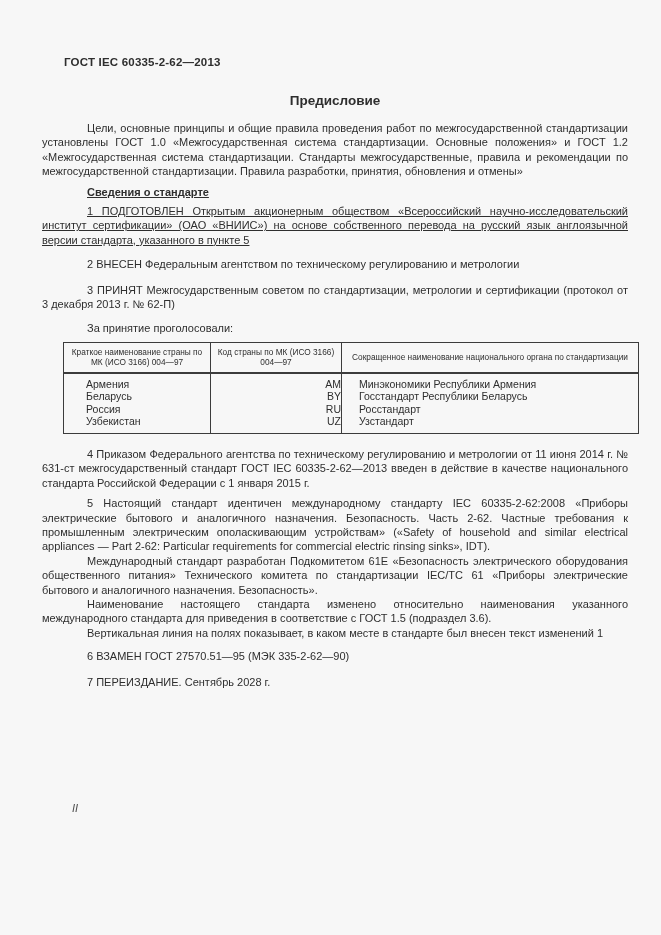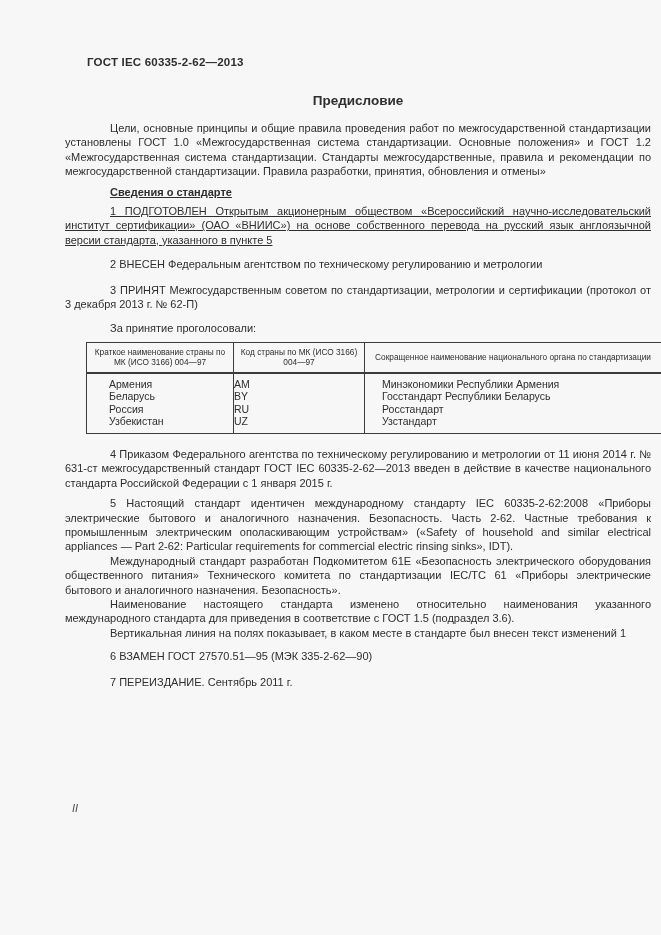--- a/index.html
+++ b/index.html
@@ -12,21 +12,21 @@
     width: 661px;
     height: 935px;
     background: #f7f7f7;
     font-family: "Liberation Sans", sans-serif;
     color: #2e2e2e;
     overflow: hidden;
     box-sizing: border-box;
   }
   .content {
     position: absolute;
-    left: 65px;
+    left: 42px;
     top: 56px;
     width: 586px;
   }
   .doc-header {
     padding-left: 22px;
     font-size: 11.5px;
     font-weight: bold;
     letter-spacing: 0.2px;
     line-height: 13px;
   }
@@ -84,21 +84,21 @@
     border-left: 1px solid #3c3c3c;
     border-right: 1px solid #3c3c3c;
     font-size: 10.5px;
     line-height: 12.5px;
     padding: 0;
     vertical-align: top;
   }
   .vote-table tr.first-row td { padding-top: 4px; }
   .vote-table tr.last-row td  { padding-bottom: 5px; }
   .vote-table td.col-country { padding-left: 22px; }
-  .vote-table td.col-code    { text-align: left; }
+  .vote-table td.col-code    { text-align: right; }
   .vote-table td.col-body    { padding-left: 17px; }
   .col-w1 { width: 134px; }
   .col-w2 { width: 118px; }
   .col-w3 { width: 284px; }
 
   .page-number {
     position: absolute;
     left: 72px;
     top: 802px;
     font-size: 11px;
@@ -163,18 +163,18 @@
 
     <p class="par item-4">4 Приказом Федерального агентства по техническому регулированию и метрологии от 11 июня 2014 г. № 631-ст межгосударственный стандарт ГОСТ IEC 60335-2-62—2013 введен в действие в качестве национального стандарта Российской Федерации с 1 января 2015 г.</p>
 
     <p class="par item-5">5 Настоящий стандарт идентичен международному стандарту IEC 60335-2-62:2008 «Приборы электрические бытового и аналогичного назначения. Безопасность. Часть 2-62. Частные требования к промышленным электрическим ополаскивающим устройствам» («Safety of household and similar electrical appliances — Part 2-62: Particular requirements for commercial electric rinsing sinks», IDT).</p>
     <p class="par">Международный стандарт разработан Подкомитетом 61Е «Безопасность электрического оборудования общественного питания» Технического комитета по стандартизации IEC/ТС 61 «Приборы электрические бытового и аналогичного назначения. Безопасность».</p>
     <p class="par">Наименование настоящего стандарта изменено относительно наименования указанного международного стандарта для приведения в соответствие с ГОСТ 1.5 (подраздел 3.6).</p>
     <p class="par">Вертикальная линия на полях показывает, в каком месте в стандарте был внесен текст изменений 1</p>
 
     <p class="par item-6">6 ВЗАМЕН ГОСТ 27570.51—95 (МЭК 335-2-62—90)</p>
 
-    <p class="par item-7">7 ПЕРЕИЗДАНИЕ. Сентябрь 2011 г.</p>
+    <p class="par item-7">7 ПЕРЕИЗДАНИЕ. Сентябрь 2028 г.</p>
 
   </div>
 
   <div class="page-number">II</div>
 </div>
 
 </body></html>

